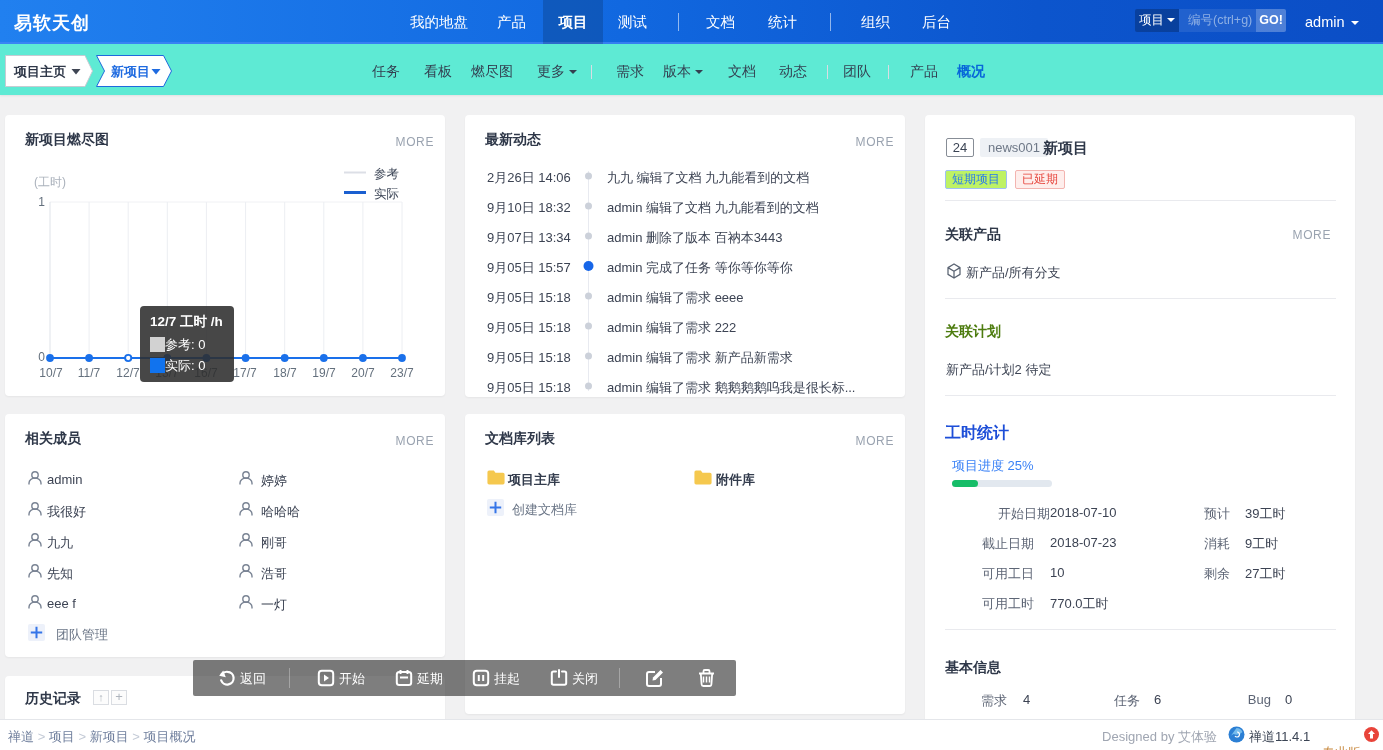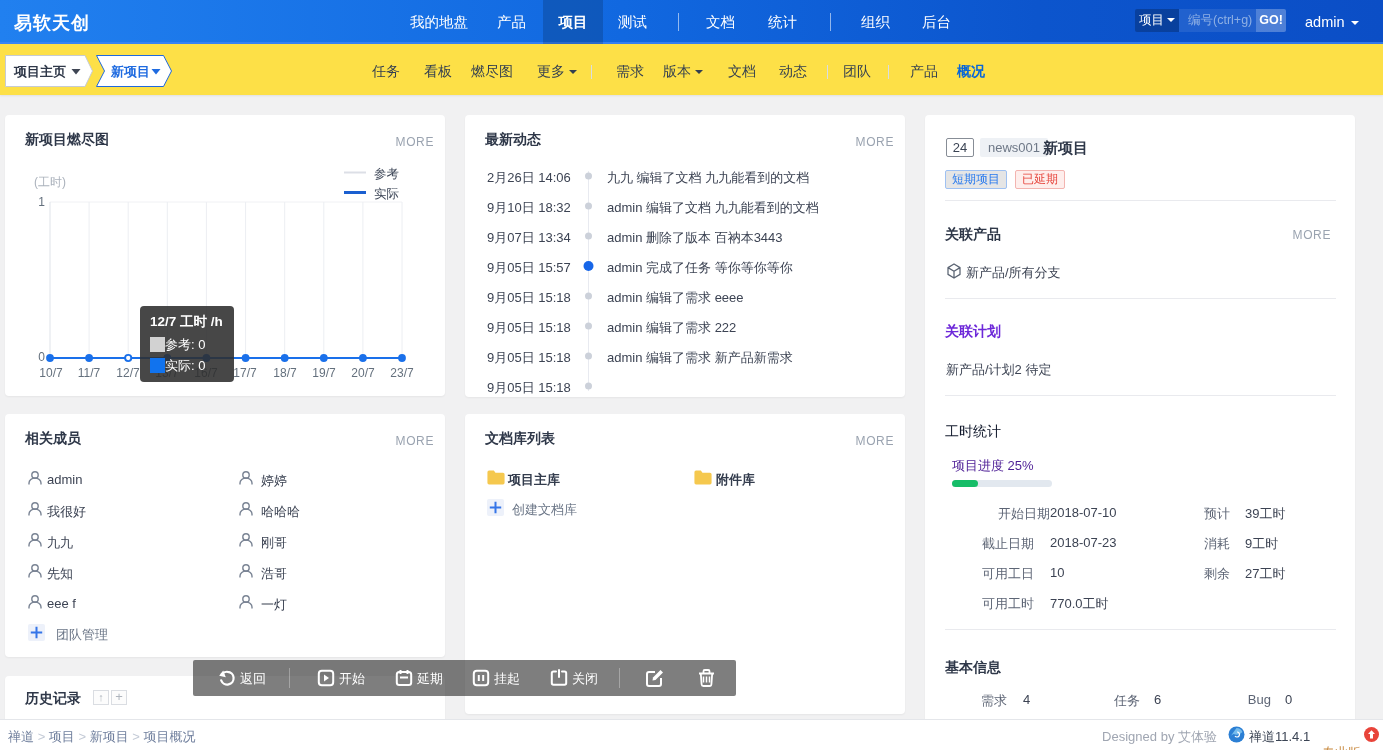--- a/index.html
+++ b/index.html
@@ -15,21 +15,21 @@
 .hsep { position:absolute; top:13px; width:1px; height:18px; background:rgba(255,255,255,.55); }
 .caret { display:inline-block; width:0; height:0; border-left:4px solid transparent; border-right:4px solid transparent; border-top:4px solid #fff; vertical-align:2px; margin-left:5px;}
 #srch { position:absolute; left:1135px; top:9px; height:23px; font-size:12.5px; line-height:23px; color:#fff;}
 #srch .s1 { position:absolute; left:0; top:0; width:44px; height:23px; background:rgba(0,0,0,.22); border-radius:2px 0 0 2px; text-align:center;}
 #srch .s1 .caret{margin-left:3px;}
 #srch .s2 { position:absolute; left:44px; top:0; width:77px; height:23px; background:rgba(255,255,255,.09); color:#8fb0e4; padding-left:9px; }
 #srch .s3 { position:absolute; left:121px; top:0; width:30px; height:23px; background:rgba(255,255,255,.28); border-radius:0 2px 2px 0; text-align:center; font-weight:bold; }
 #adm { position:absolute; left:1305px; top:0; height:44px; line-height:44px; color:#fff; font-size:14.5px; }
 #adm .caret{ margin-left:6px; }
 
-#mb { position:absolute; left:0; top:44px; width:1383px; height:51px; background:#fde047; box-shadow:0 1px 2px rgba(0,0,0,.07); z-index:15; }
+#mb { position:absolute; left:0; top:44px; width:1383px; height:51px; background:#5eead4; box-shadow:0 1px 2px rgba(0,0,0,.07); z-index:15; }
 .mnav { position:absolute; top:20px; font-size:14px; color:#333f50; line-height:15px; }
 .mnav b.c { display:inline-block; width:0;height:0; border-left:4px solid transparent; border-right:4px solid transparent; border-top:4px solid #333f50; vertical-align:2px; margin-left:4px;}
 .msep { position:absolute; top:21px; width:1px; height:14px; background:#d9dde3; }
 
 #main { position:absolute; left:0; top:95px; width:1383px; height:655px; background:#f1f1f2; overflow:hidden; }
 .card { position:absolute; background:#fff; border-radius:4px; box-shadow:0 1px 2px rgba(0,0,0,.05); }
 .ctitle { position:absolute; top:16px; left:20px; font-size:14px; font-weight:bold; color:#2f3849; }
 .more { position:absolute; top:20px; right:11px; font-size:12px; color:#9aa3b0; letter-spacing:.6px;text-align:right; }
 .t13 { font-size:13px; color:#3c4353; }
 .gray { color:#5d6575; }
@@ -202,20 +202,21 @@
     </g>
     <circle cx="123.5" cy="151" r="5" fill="#1766e8"></circle>
   </svg>
   <div class="abs t13" style="left:142px;top:54px">九九 编辑了文档 九九能看到的文档</div>
   <div class="abs t13" style="left:142px;top:84px">admin 编辑了文档 九九能看到的文档</div>
   <div class="abs t13" style="left:142px;top:114px">admin 删除了版本 百衲本3443</div>
   <div class="abs t13" style="left:142px;top:144px">admin 完成了任务 等你等你等你</div>
   <div class="abs t13" style="left:142px;top:174px">admin 编辑了需求 eeee</div>
   <div class="abs t13" style="left:142px;top:204px">admin 编辑了需求 222</div>
   <div class="abs t13" style="left:142px;top:234px">admin 编辑了需求 新产品新需求</div>
+  <div class="abs t13" style="left:142px;top:264px">admin 编辑了需求 鹅鹅鹅鹅呜我是很长标...</div>
 </div>
 <div class="card" id="doclib" style="left:465px;top:319px;width:440px;height:300px">
   <span class="ctitle">文档库列表</span>
       <span class="more">MORE</span>
   <svg class="abs" style="left:22px;top:56px" width="18" height="15" viewBox="0 0 16 14">
         <path d="M0,2 a1.5,1.5 0 0 1 1.5,-1.5 h4.5 l1.5,2 h7 a1.5,1.5 0 0 1 1.5,1.5 v8 a1.5,1.5 0 0 1 -1.5,1.5 h-13 a1.5,1.5 0 0 1 -1.5,-1.5 z" fill="#f5c84e"></path>
       </svg>
   <div class="abs t13" style="left:43px;top:57px;font-weight:bold;color:#333c4d">项目主库</div>
   <svg class="abs" style="left:229px;top:56px" width="18" height="15" viewBox="0 0 16 14">
         <path d="M0,2 a1.5,1.5 0 0 1 1.5,-1.5 h4.5 l1.5,2 h7 a1.5,1.5 0 0 1 1.5,1.5 v8 a1.5,1.5 0 0 1 -1.5,1.5 h-13 a1.5,1.5 0 0 1 -1.5,-1.5 z" fill="#f5c84e"></path>
@@ -224,35 +225,35 @@
   <div class="abs" style="left:22px;top:85px;width:17px;height:17px;background:#edf1fa;border-radius:2px"></div>
   <svg class="abs" style="left:22px;top:85px" width="17" height="17" viewBox="0 0 17 17">
         <path d="M8.5,2.8 V14.2 M2.8,8.5 H14.2" stroke="#3575e8" stroke-width="2"></path>
       </svg>
   <div class="abs t13" style="left:47px;top:87px;color:#6a7586">创建文档库</div>
 </div>
 <div class="card" id="ovw" style="left:925px;top:20px;width:430px;height:640px">
   <div class="abs" style="left:21px;top:23px;width:28px;height:19px;border:1px solid #878d96;border-radius:2px;font-size:13px;color:#3b4454;text-align:center;line-height:18px">24</div>
   <div class="abs" style="left:55px;top:23px;height:19px;background:#eef1f5;border-radius:2px;font-size:13px;color:#6e7887;line-height:19px;padding:0 8px">news001</div>
   <div class="abs" style="left:118px;top:24px;font-size:15px;font-weight:bold;color:#2f3849">新项目</div>
-  <div class="abs" style="left:20px;top:55px;height:19px;border:1px solid #9fc1f2;background:#e5e5e5;border-radius:2px;color:#2779ee;font-size:12px;line-height:17px;padding:0 6px">短期项目</div>
+  <div class="abs" style="left:20px;top:55px;height:19px;border:1px solid #9fc1f2;background:#bef264;border-radius:2px;color:#2779ee;font-size:12px;line-height:17px;padding:0 6px">短期项目</div>
   <div class="abs" style="left:90px;top:55px;height:19px;border:1px solid #f3b4b0;background:#feeeec;border-radius:2px;color:#e6463d;font-size:12px;line-height:17px;padding:0 6px">已延期</div>
   <div class="abs" style="left:20px;top:85px;width:391px;height:1px;background:#e9eaee"></div>
   <div class="abs" style="left:20px;top:111px;font-size:14px;font-weight:bold;color:#2f3849">关联产品</div>
   <span class="more" style="top:113px;right:24px">MORE</span>
   <svg class="abs" style="left:22px;top:148px" width="14" height="16" viewBox="0 0 14 16">
     <path d="M7,1 L13,4.6 V11.4 L7,15 L1,11.4 V4.6 Z M1,4.6 L7,8.2 L13,4.6 M7,8.2 V15" fill="none" stroke="#5a6372" stroke-width="1.25" stroke-linejoin="round"></path>
   </svg>
   <div class="abs t13" style="left:41px;top:149px">新产品/所有分支</div>
   <div class="abs" style="left:20px;top:183px;width:391px;height:1px;background:#e9eaee"></div>
-  <div class="abs" style="left:20px;top:208px;font-size:14px;font-weight:bold;color:#6d28d9">关联计划</div>
+  <div class="abs" style="left:20px;top:208px;font-size:14px;font-weight:bold;color:#4d7c0f">关联计划</div>
   <div class="abs t13" style="left:21px;top:246px">新产品/计划2 待定</div>
   <div class="abs" style="left:20px;top:280px;width:391px;height:1px;background:#e9eaee"></div>
-  <div class="abs" style="left:20px;top:308px;font-size:14px;font-weight:normal;color:#0f172a">工时统计</div>
-  <div class="abs t13" style="left:27px;top:342px;color:#4c1d95">项目进度 25%</div>
+  <div class="abs" style="left:20px;top:308px;font-size:16px;font-weight:bold;color:#1d4ed8">工时统计</div>
+  <div class="abs t13" style="left:27px;top:342px;color:#3b82f6">项目进度 25%</div>
   <div class="abs" style="left:27px;top:365px;width:100px;height:7px;background:#e2e8ef;border-radius:3.5px"></div>
   <div class="abs" style="left:27px;top:365px;width:26px;height:7px;background:#16bd68;border-radius:3.5px"></div>
   <div class="abs t13 gray" style="left:16px;top:390px;width:109px;text-align:right">开始日期</div>
   <div class="abs t13" style="left:125px;top:390px">2018-07-10</div>
   <div class="abs t13 gray" style="left:196px;top:390px;width:109px;text-align:right">预计</div>
   <div class="abs t13" style="left:320px;top:390px">39工时</div>
   <div class="abs t13 gray" style="left:0px;top:420px;width:109px;text-align:right">截止日期</div>
   <div class="abs t13" style="left:125px;top:420px">2018-07-23</div>
   <div class="abs t13 gray" style="left:196px;top:420px;width:109px;text-align:right">消耗</div>
   <div class="abs t13" style="left:320px;top:420px">9工时</div>

